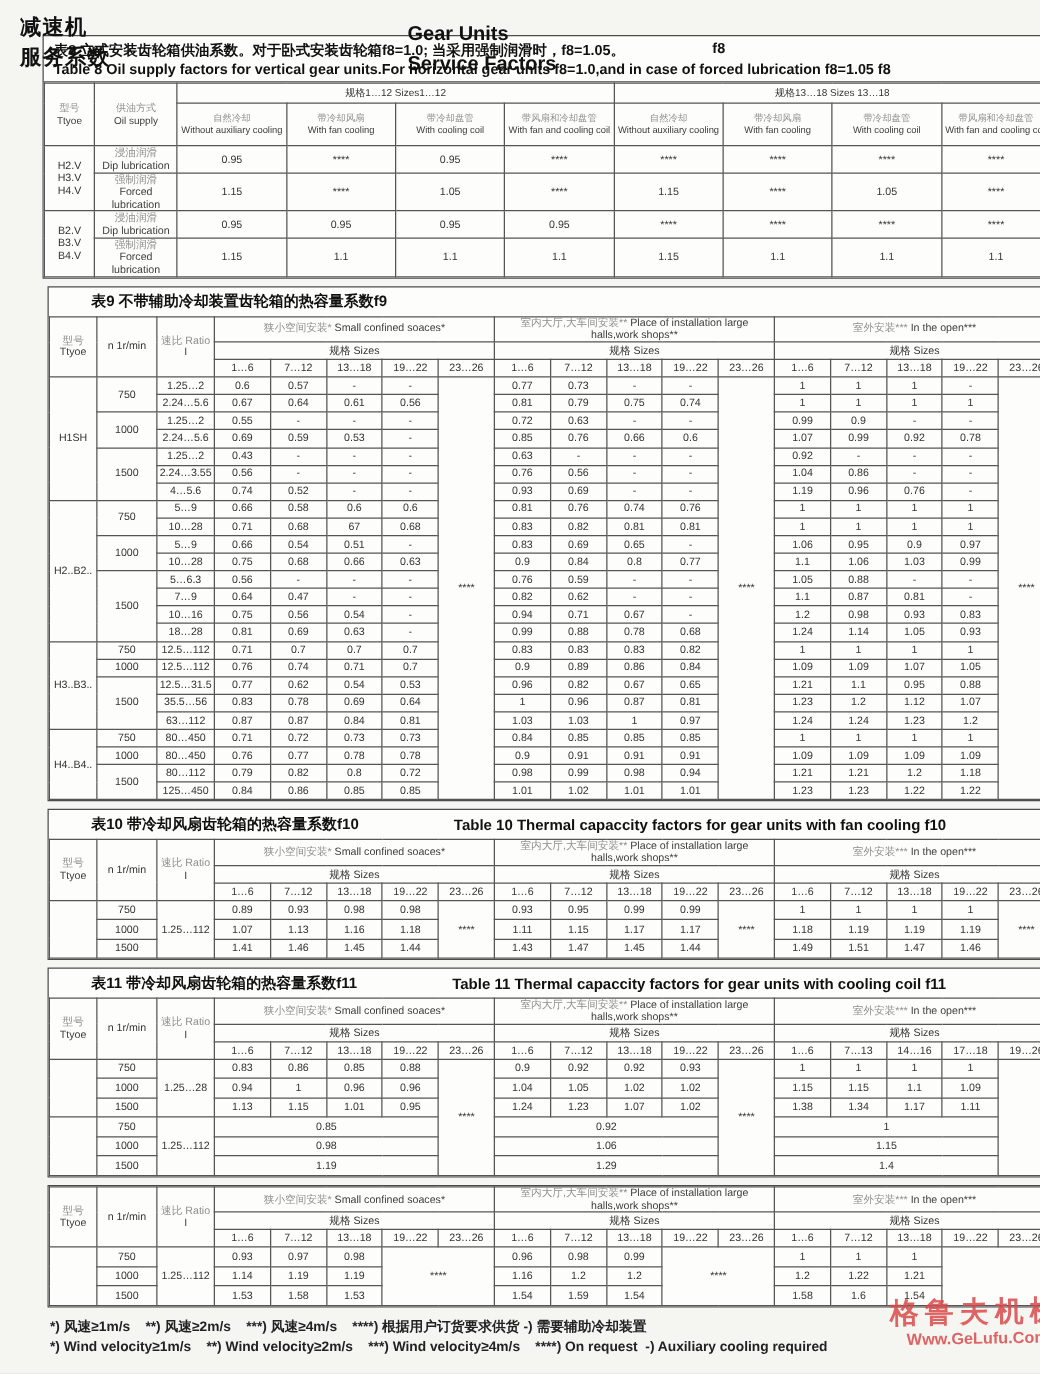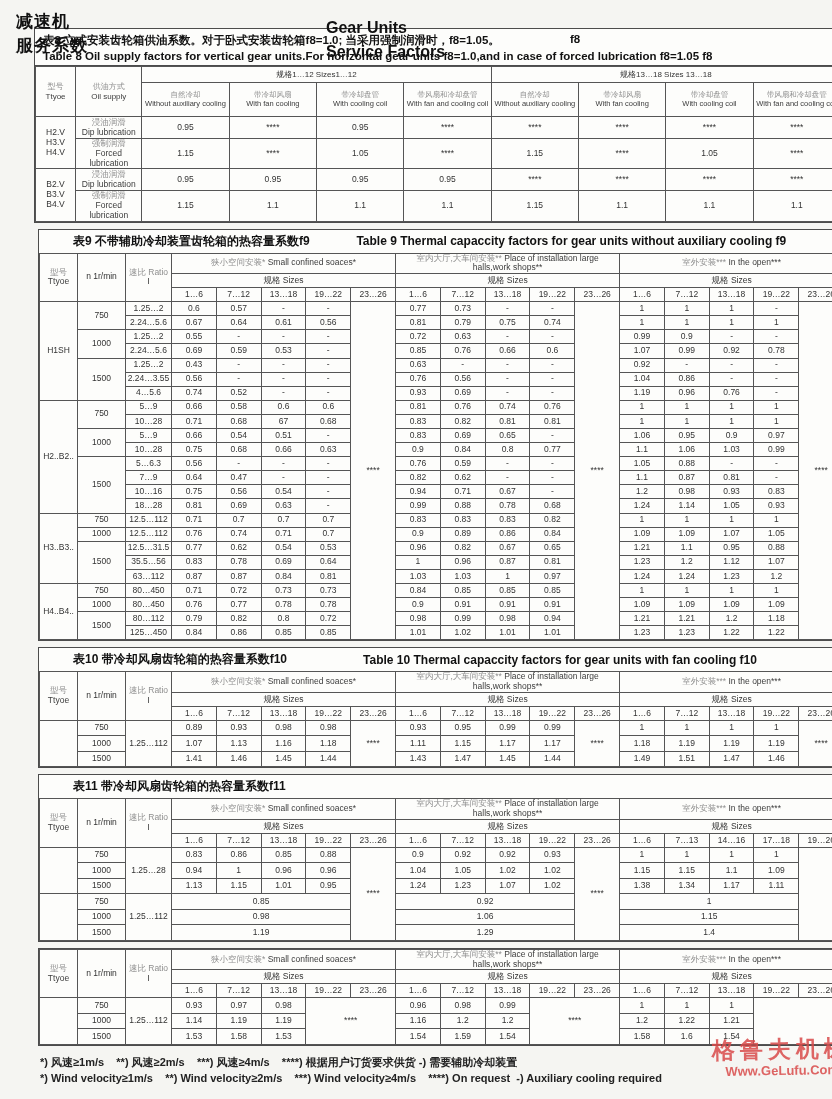--- a/index.html
+++ b/index.html
@@ -190,21 +190,20 @@
               <td>1.1</td>
             </tr>
           </tbody>
         </table>
       </div>
   </div>
 
   <div class="sec gap">
     <div class="th-title">
       <span>表9 不带辅助冷却装置齿轮箱的热容量系数f9</span>
-      <span class="mid">Table 9  Thermal capaccity factors for gear units without auxiliary cooling f9</span>
     </div>
     <div id="t9h">
         <table class="grid">
           <colgroup>
             <col style="width: 38px;">
             <col style="width: 48px;">
             <col style="width: 46px;">
             <col style="width: 44.8px;">
             <col style="width: 44.8px;">
             <col style="width: 44.8px;">
@@ -757,20 +756,21 @@
               <td>1.46</td>
             </tr>
           </tbody>
         </table>
       </div>
   </div>
 
   <div class="sec gap">
     <div class="th-title">
       <span>表11 带冷却风扇齿轮箱的热容量系数f11</span>
+      <span class="mid">Table 11  Thermal capaccity factors for gear units with cooling coil f11</span>
     </div>
     <div id="t11h">
         <table class="grid">
           <colgroup>
             <col style="width: 38px;">
             <col style="width: 48px;">
             <col style="width: 46px;">
             <col style="width: 44.8px;">
             <col style="width: 44.8px;">
             <col style="width: 44.8px;">

